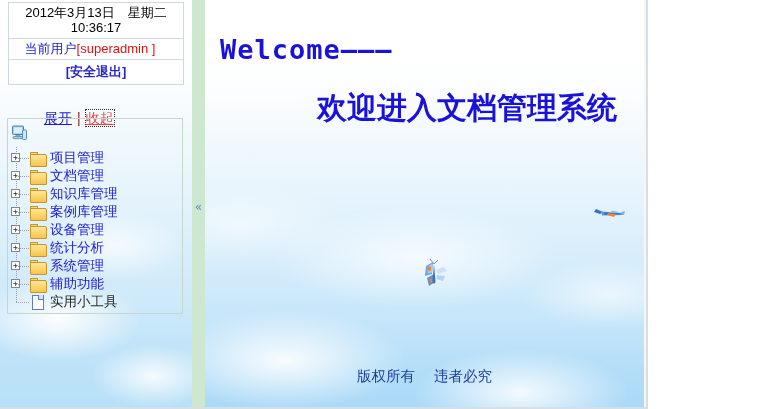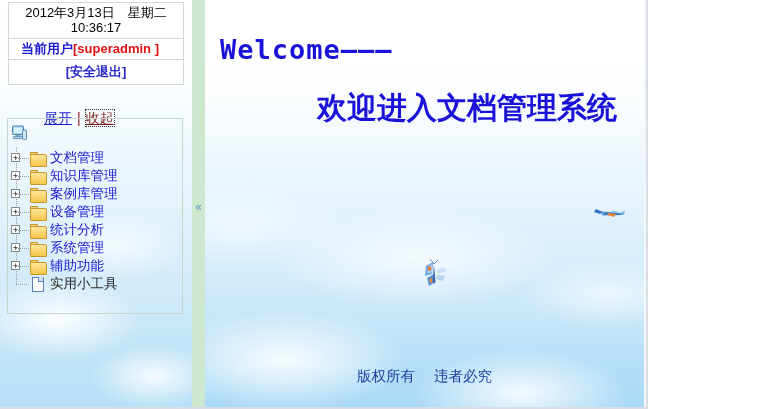--- a/index.html
+++ b/index.html
@@ -33,21 +33,21 @@
 
   .hdr-box{
     box-sizing:border-box;
     margin:2px 8px 0 8px;
     border:1px solid #cfd8da;
     background:#ffffff;
     text-align:center;
     color:#000;
   }
   .hdr-box.b1{ padding:2px 0 3px 0; line-height:15px; font-size:13px;}
-  .hdr-box.b2{ padding:2px 12px 3px 0; line-height:15px; font-size:13px; margin-top:-1px;font-weight:bold;}
+  .hdr-box.b2{ padding:2px 12px 3px 0; line-height:15px; font-size:13px; margin-top:-1px;}
   .hdr-box.b3{ padding:4px 0 5px 0; line-height:15px; font-size:13px; margin-top:-1px;}
   .hdr-date{ color:#000; }
   .hdr-time{ color:#000; }
   .cu-label{ color:#1a1ad0; }
   .cu-name{ color:#e01111; }
   .logout-link{ color:#2626c8; text-decoration:none; font-weight:700;}
 
   
   #tree-box{
     position:absolute;left:7px;top:118px;right:9px;
@@ -61,21 +61,21 @@
     position:absolute;left:38px;top:110px;
     background:transparent;
     padding:0 4px;
     font-size:14px;
     white-space:nowrap;
     line-height:16px;
   }
   #tree-legend .lg{background:#f5fbfd;padding:0 2px;}
   .lnk-expand{color:#1a1ad0;text-decoration:underline;cursor:pointer;}
   .sep-bar{color:#8b1a1a;margin:0 5px;}
-  .lnk-collapse{color:#7f1d1d;text-decoration:underline;cursor:pointer;outline:1px dotted #333;}
+  .lnk-collapse{color:#ef4444;text-decoration:underline;cursor:pointer;outline:1px dotted #333;}
 
   .root-icon{
     position:absolute;left:10px;top:124px;width:18px;height:18px;
   }
 
   #tree-list{ margin-top:20px; }
   .tnode{
     display:flex;align-items:center;height:18px;line-height:18px;
     position:relative;
     white-space:nowrap;
@@ -216,20 +216,30 @@
     <div id="tree-box">
       <div id="tree-list">
           <div class="tnode">
             <span class="guide">
               <span class="plusbox">+</span>
             </span>
             <span class="folder">
               <span class="ftab"></span>
               <span class="fbody"></span>
             </span>
+            <span class="tlabel">项目管理</span>
+          </div>
+          <div class="tnode">
+            <span class="guide">
+              <span class="plusbox">+</span>
+            </span>
+            <span class="folder">
+              <span class="ftab"></span>
+              <span class="fbody"></span>
+            </span>
             <span class="tlabel">文档管理</span>
           </div>
           <div class="tnode">
             <span class="guide">
               <span class="plusbox">+</span>
             </span>
             <span class="folder">
               <span class="ftab"></span>
               <span class="fbody"></span>
             </span>

